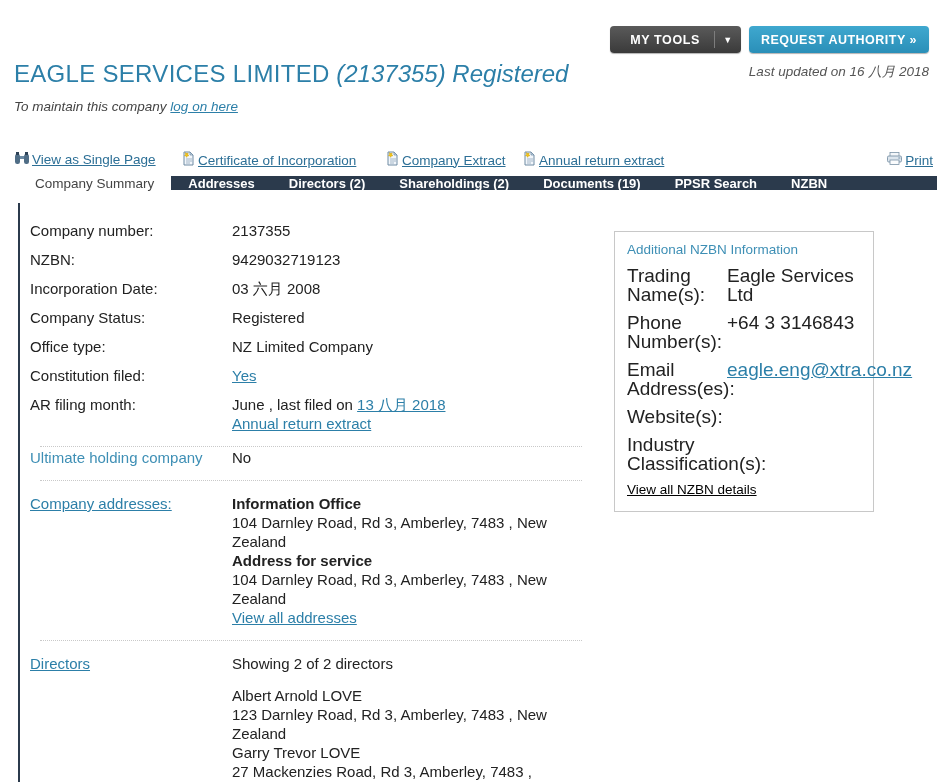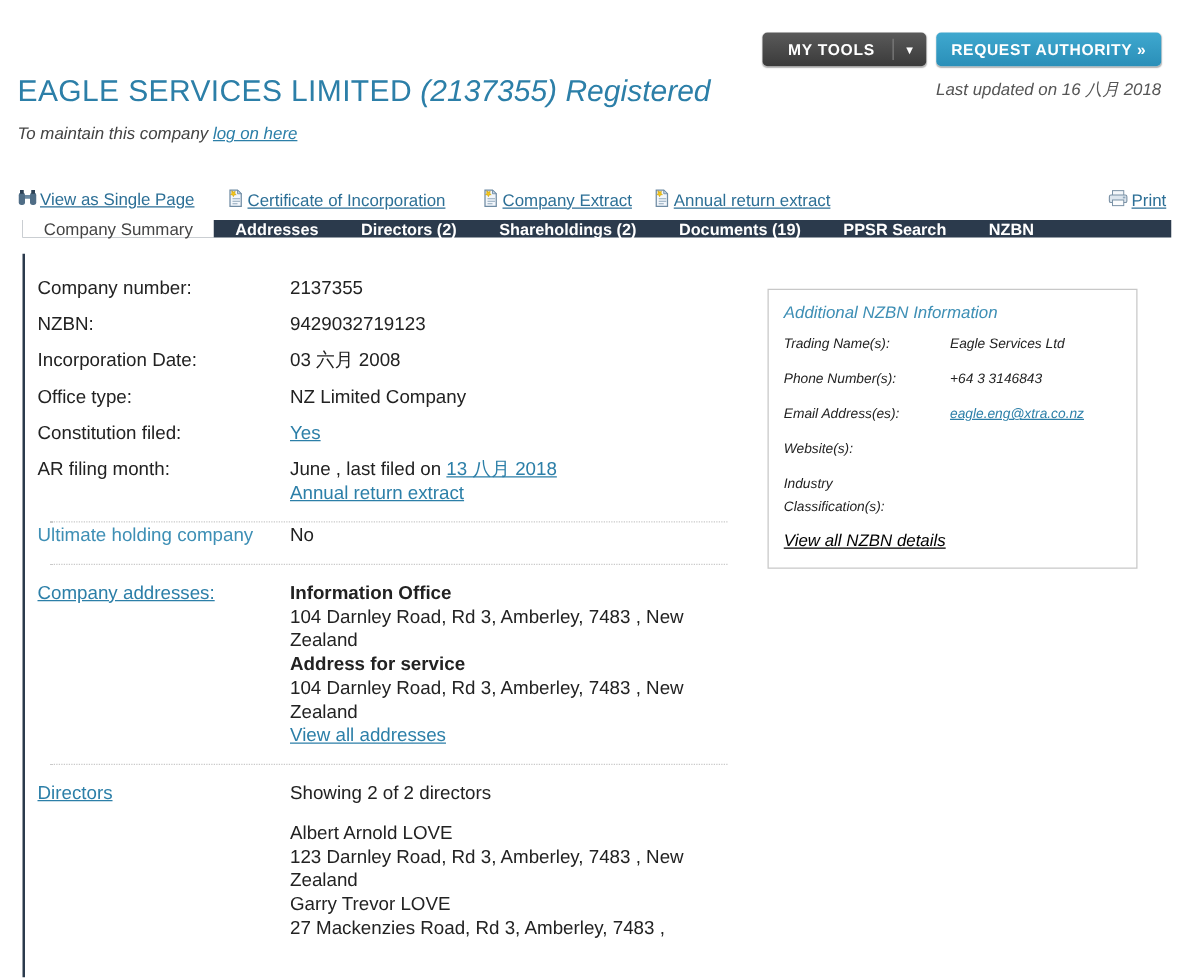--- a/index.html
+++ b/index.html
@@ -137,32 +137,31 @@
   .row .v .b { font-weight: bold; }
 
   .divider {
     border-top: 1px dotted #c9c9c9;
     margin: 13px 18px 0 10px;
   }
 
   
   .nzbnbox {
     position: absolute; top: 28px; left: 594px;
-    width: 296px;
+    width: 260px;
     border: 1px solid #c8c8c8;
     background: #fff;
     padding: 10px 12px 14px 12px;
-    font-style: italic;
   }
   .nzbnbox h3 {
     margin: 0 0 9px 0;
     font-size: 13.5px; font-weight: normal;
     color: #3e8fb5;
   }
-  .nzrow { display: flex; font-size: 11px; line-height: 19px; margin-bottom: 9px; gap: 33px; }
+  .nzrow { display: flex; font-size: 19px; line-height: 19px; margin-bottom: 9px; }
   .nzrow .k { width: 100px; flex: none; color: #222; }
   .nzrow .v { color: #222; }
   .nzrow .v a { color: #2c7fa8; text-decoration: underline; }
   .nzlink { font-size: 13.5px; margin-top: 4px; }
   .nzlink a { color: #000000; text-decoration: underline; }
 </style>
 </head>
 <body>
 
 <div id="page">
@@ -282,20 +281,24 @@
       <div class="row">
         <div class="k">NZBN:</div>
         <div class="v">9429032719123</div>
       </div>
 
       <div class="row">
         <div class="k">Incorporation Date:</div>
         <div class="v">03 六月 2008</div>
       </div>
 
+      <div class="row">
+        <div class="k">Company Status:</div>
+        <div class="v">Registered</div>
+      </div>
 
       <div class="row">
         <div class="k">Office type:</div>
         <div class="v">NZ Limited Company</div>
       </div>
 
       <div class="row">
         <div class="k">Constitution filed:</div>
         <div class="v">
           <a href="#">Yes</a>

